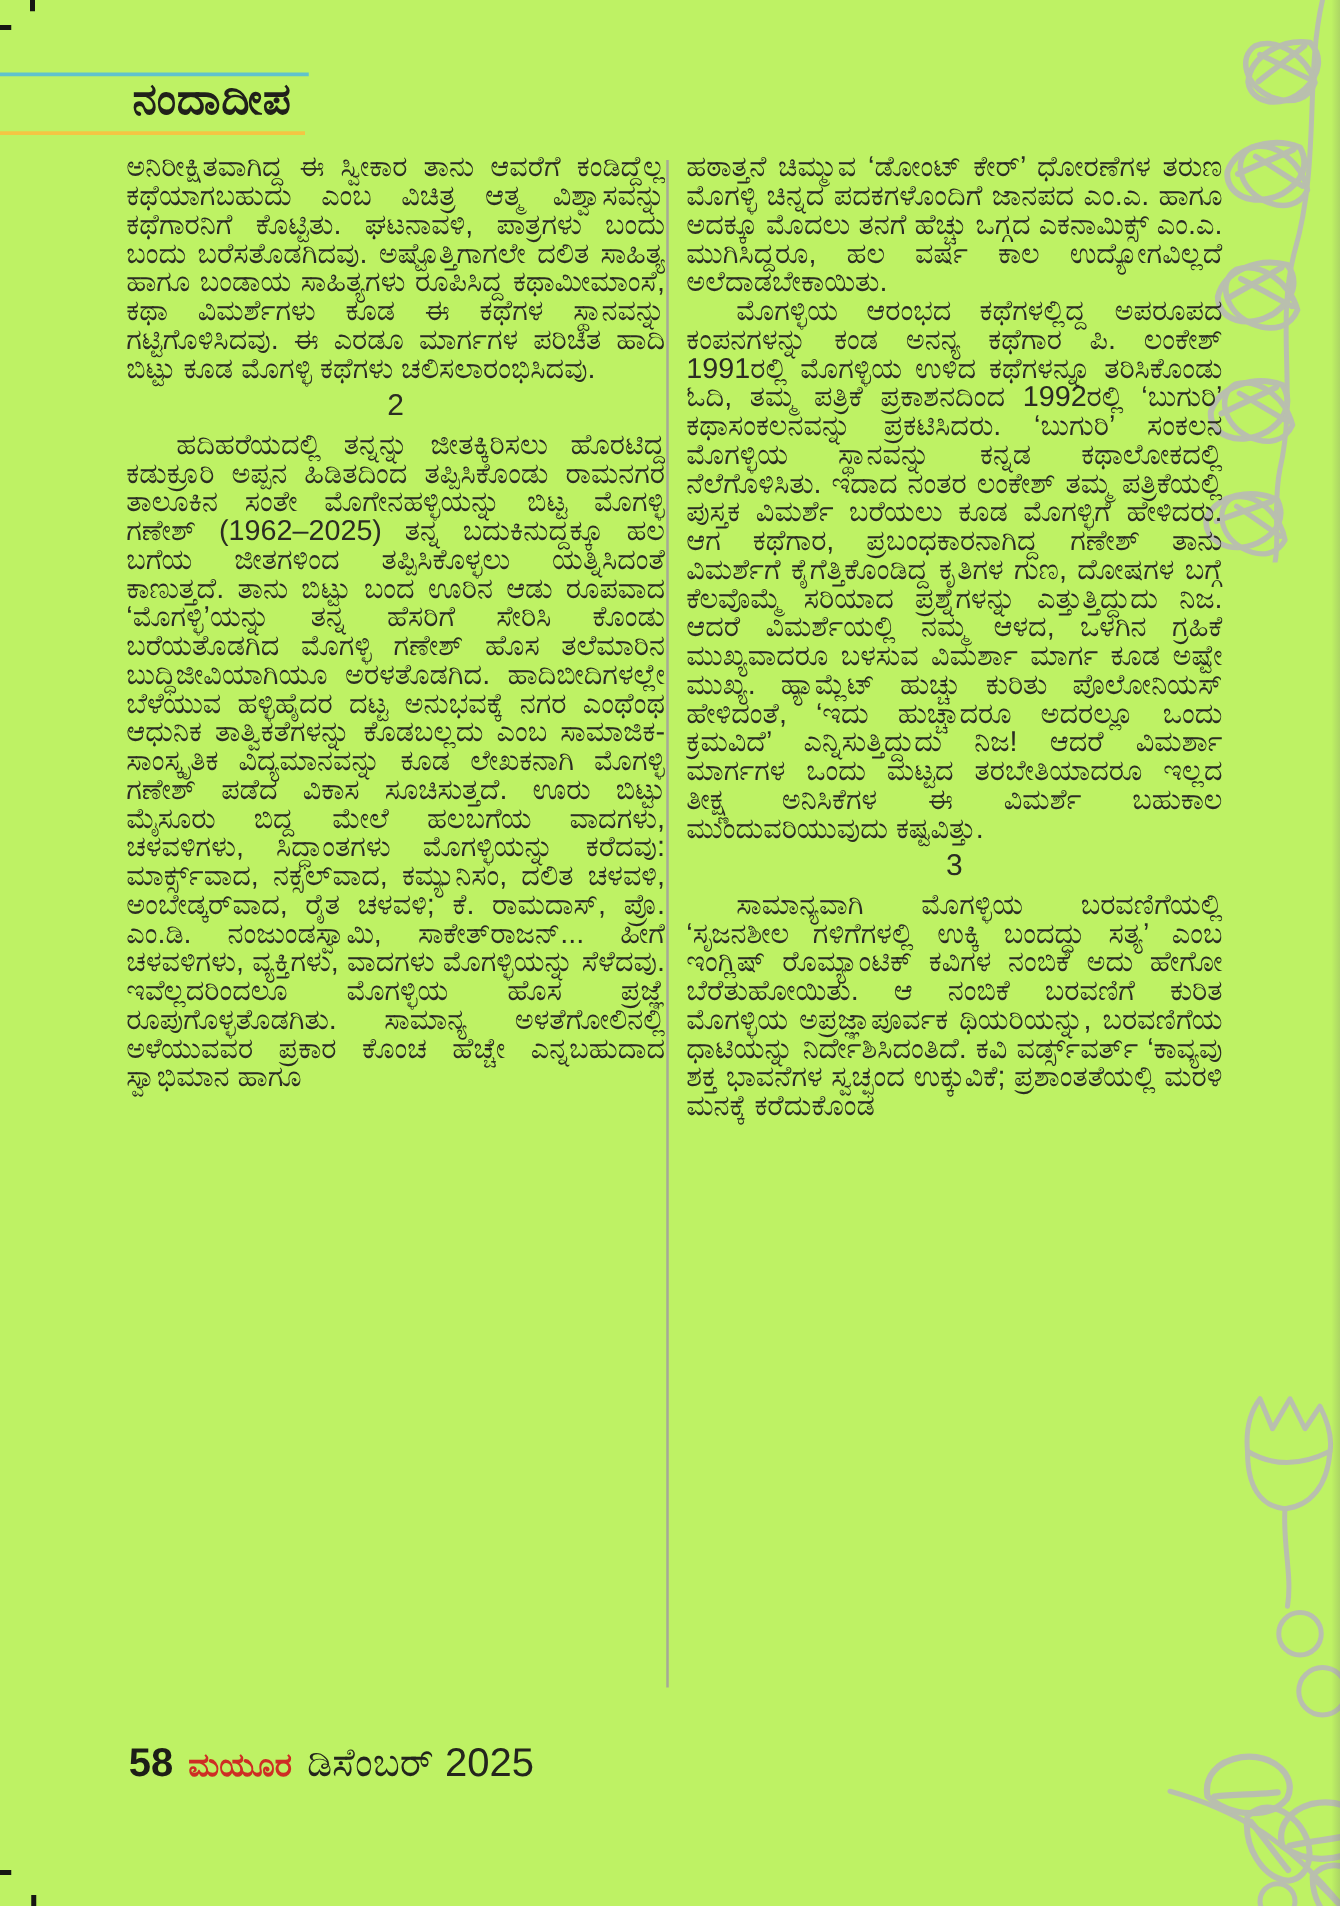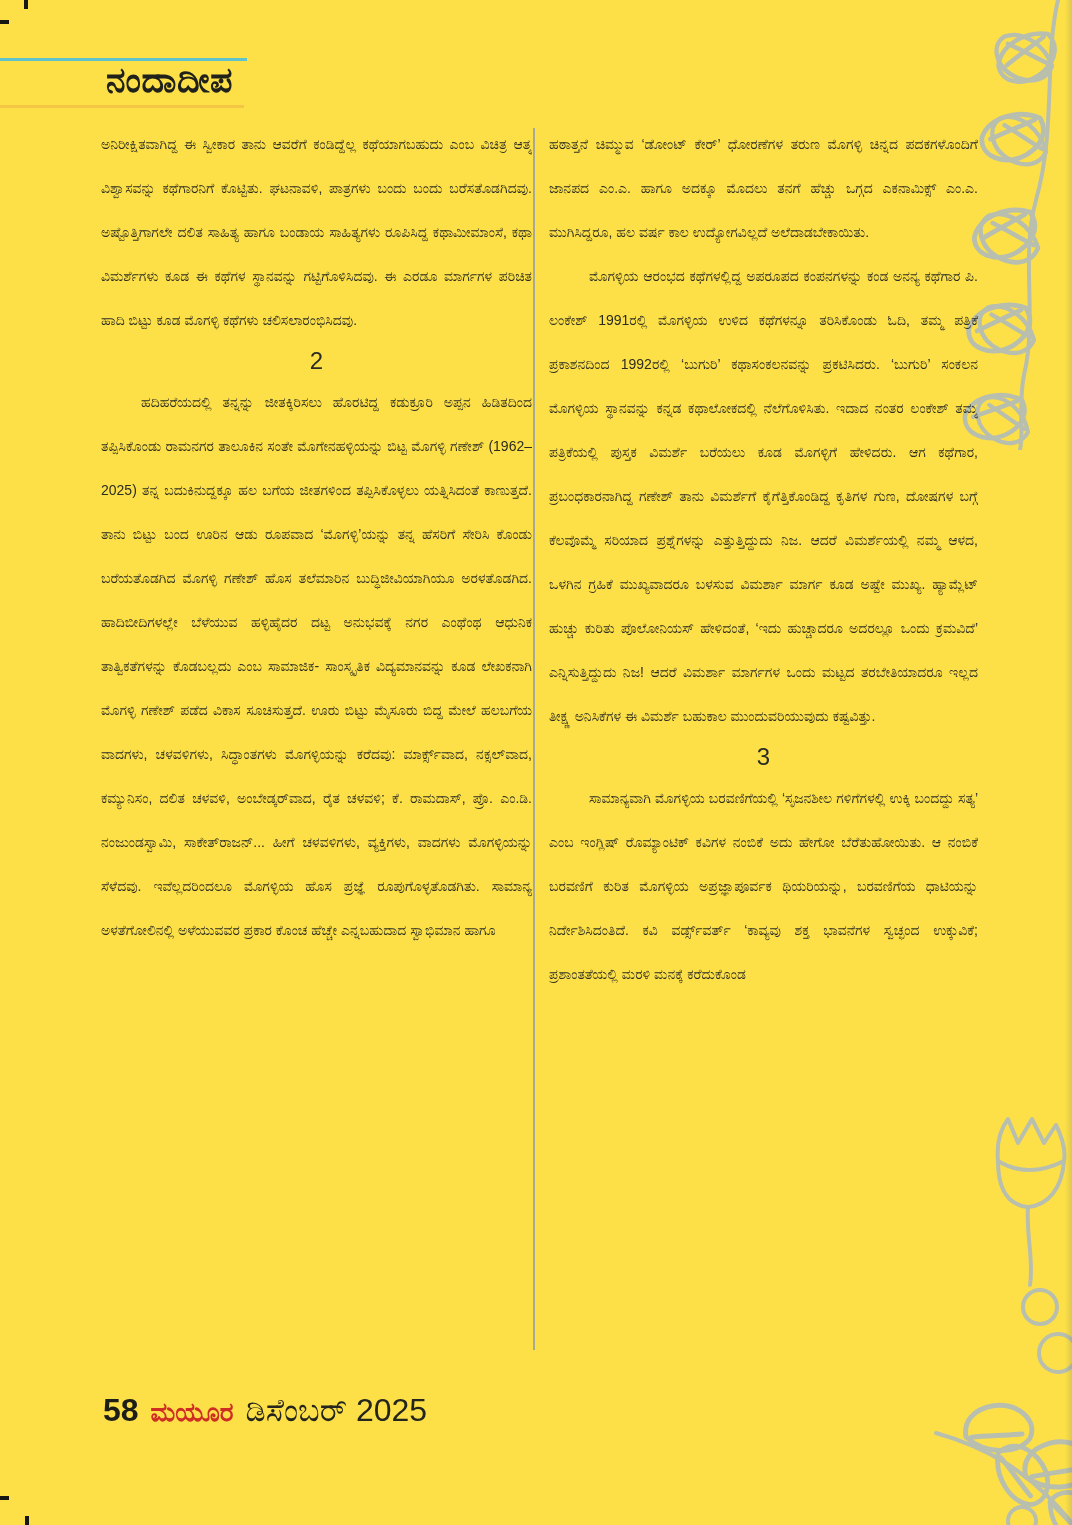--- a/index.html
+++ b/index.html
@@ -2,21 +2,21 @@
 <html><head>
 <meta charset="utf-8">
 <style>
   html, body { margin:0; padding:0; }
   body {
     width:1072px; height:1525px;
     font-family:"Liberation Sans", sans-serif;
     position:relative; overflow:hidden;
     background:#edefdb;
   }
-  .page { position:absolute; inset:0; background:#fde047; }
+  .page { position:absolute; inset:0; background:#bef264; }
 
   
   .mark { position:absolute; background:#161613; }
   .mark-tl-v { left:24px; top:0; width:4px; height:9px; }
   .mark-tl-h { left:0; top:20px; width:9px; height:4px; }
   .mark-bl-h { left:0; top:1496px; width:9px; height:4px; }
   .mark-bl-v { left:25px; top:1516px; width:4px; height:9px; }
 
   
   .rule-teal   { position:absolute; left:0; top:58px;  width:247px; height:3px; background:#5fc3cd; }
@@ -29,21 +29,21 @@
   
   .col { position:absolute; top:122px; height:1240px; overflow:hidden; }
   .col-left  { left:101px; width:431px; }
   .col-right { left:549px; width:429px; }
   .col-divider {
     position:absolute; left:533px; top:128px; width:1.5px; height:1222px;
     background:#a6a997;
   }
   p.body {
     margin:0; text-align:justify; text-justify:inter-word;
-    font-size:14px; line-height:44px; color:#2b2c23;
+    font-size:23px; line-height:23px; color:#2b2c23;
   }
   p.indent { text-indent:40px; }
   .section-no {
     text-align:center; font-size:24px; line-height:36px;
     color:#2b2c23; margin:1px 0;
   }
 
   
   .footer { position:absolute; left:103px; top:1392px; display:flex; align-items:baseline; gap:12px; }
   .page-number { font-size:32px; font-weight:600; color:#1d1e17;text-align:right; }

